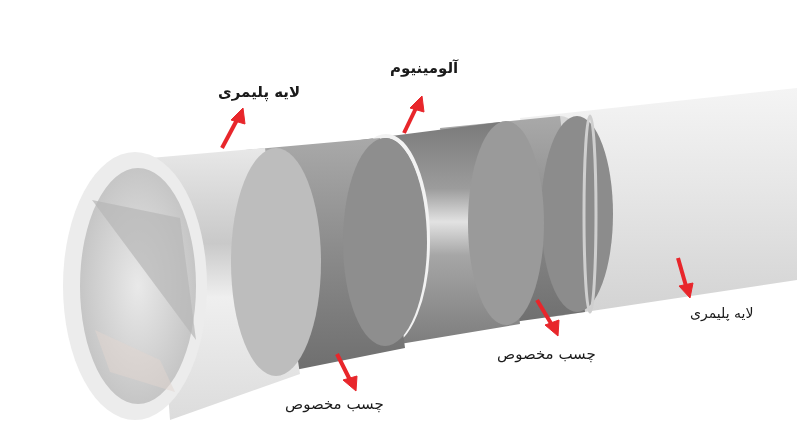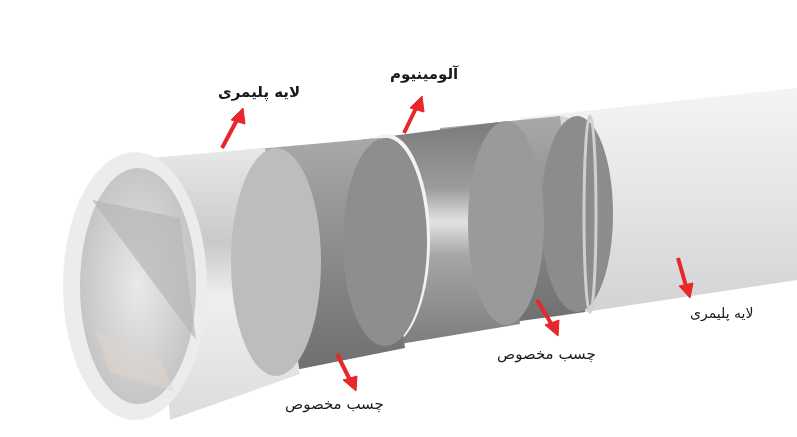--- a/index.html
+++ b/index.html
@@ -92,17 +92,17 @@
         <polygon points="356,391 343,380 357,376"></polygon>
       </g>
       <g>
         <line x1="678" y1="258" x2="686" y2="286" stroke-width="4"></line>
         <polygon points="690,298 679,286 693,283"></polygon>
       </g>
     </g>
   </svg>
 
   <div class="label bold" style="left:218px;top:83px;">لایه پلیمری</div>
-  <div class="label bold" style="left:390px;top:65px;">آلومینیوم</div>
+  <div class="label bold" style="left:390px;top:59px;">آلومینیوم</div>
   <div class="label" style="left:497px;top:345px;">چسب مخصوص</div>
   <div class="label" style="left:285px;top:395px;">چسب مخصوص</div>
   <div class="label" style="left:690px;top:305px;font-size:14px;">لایه پلیمری</div>
 </div>
 
 </body></html>

